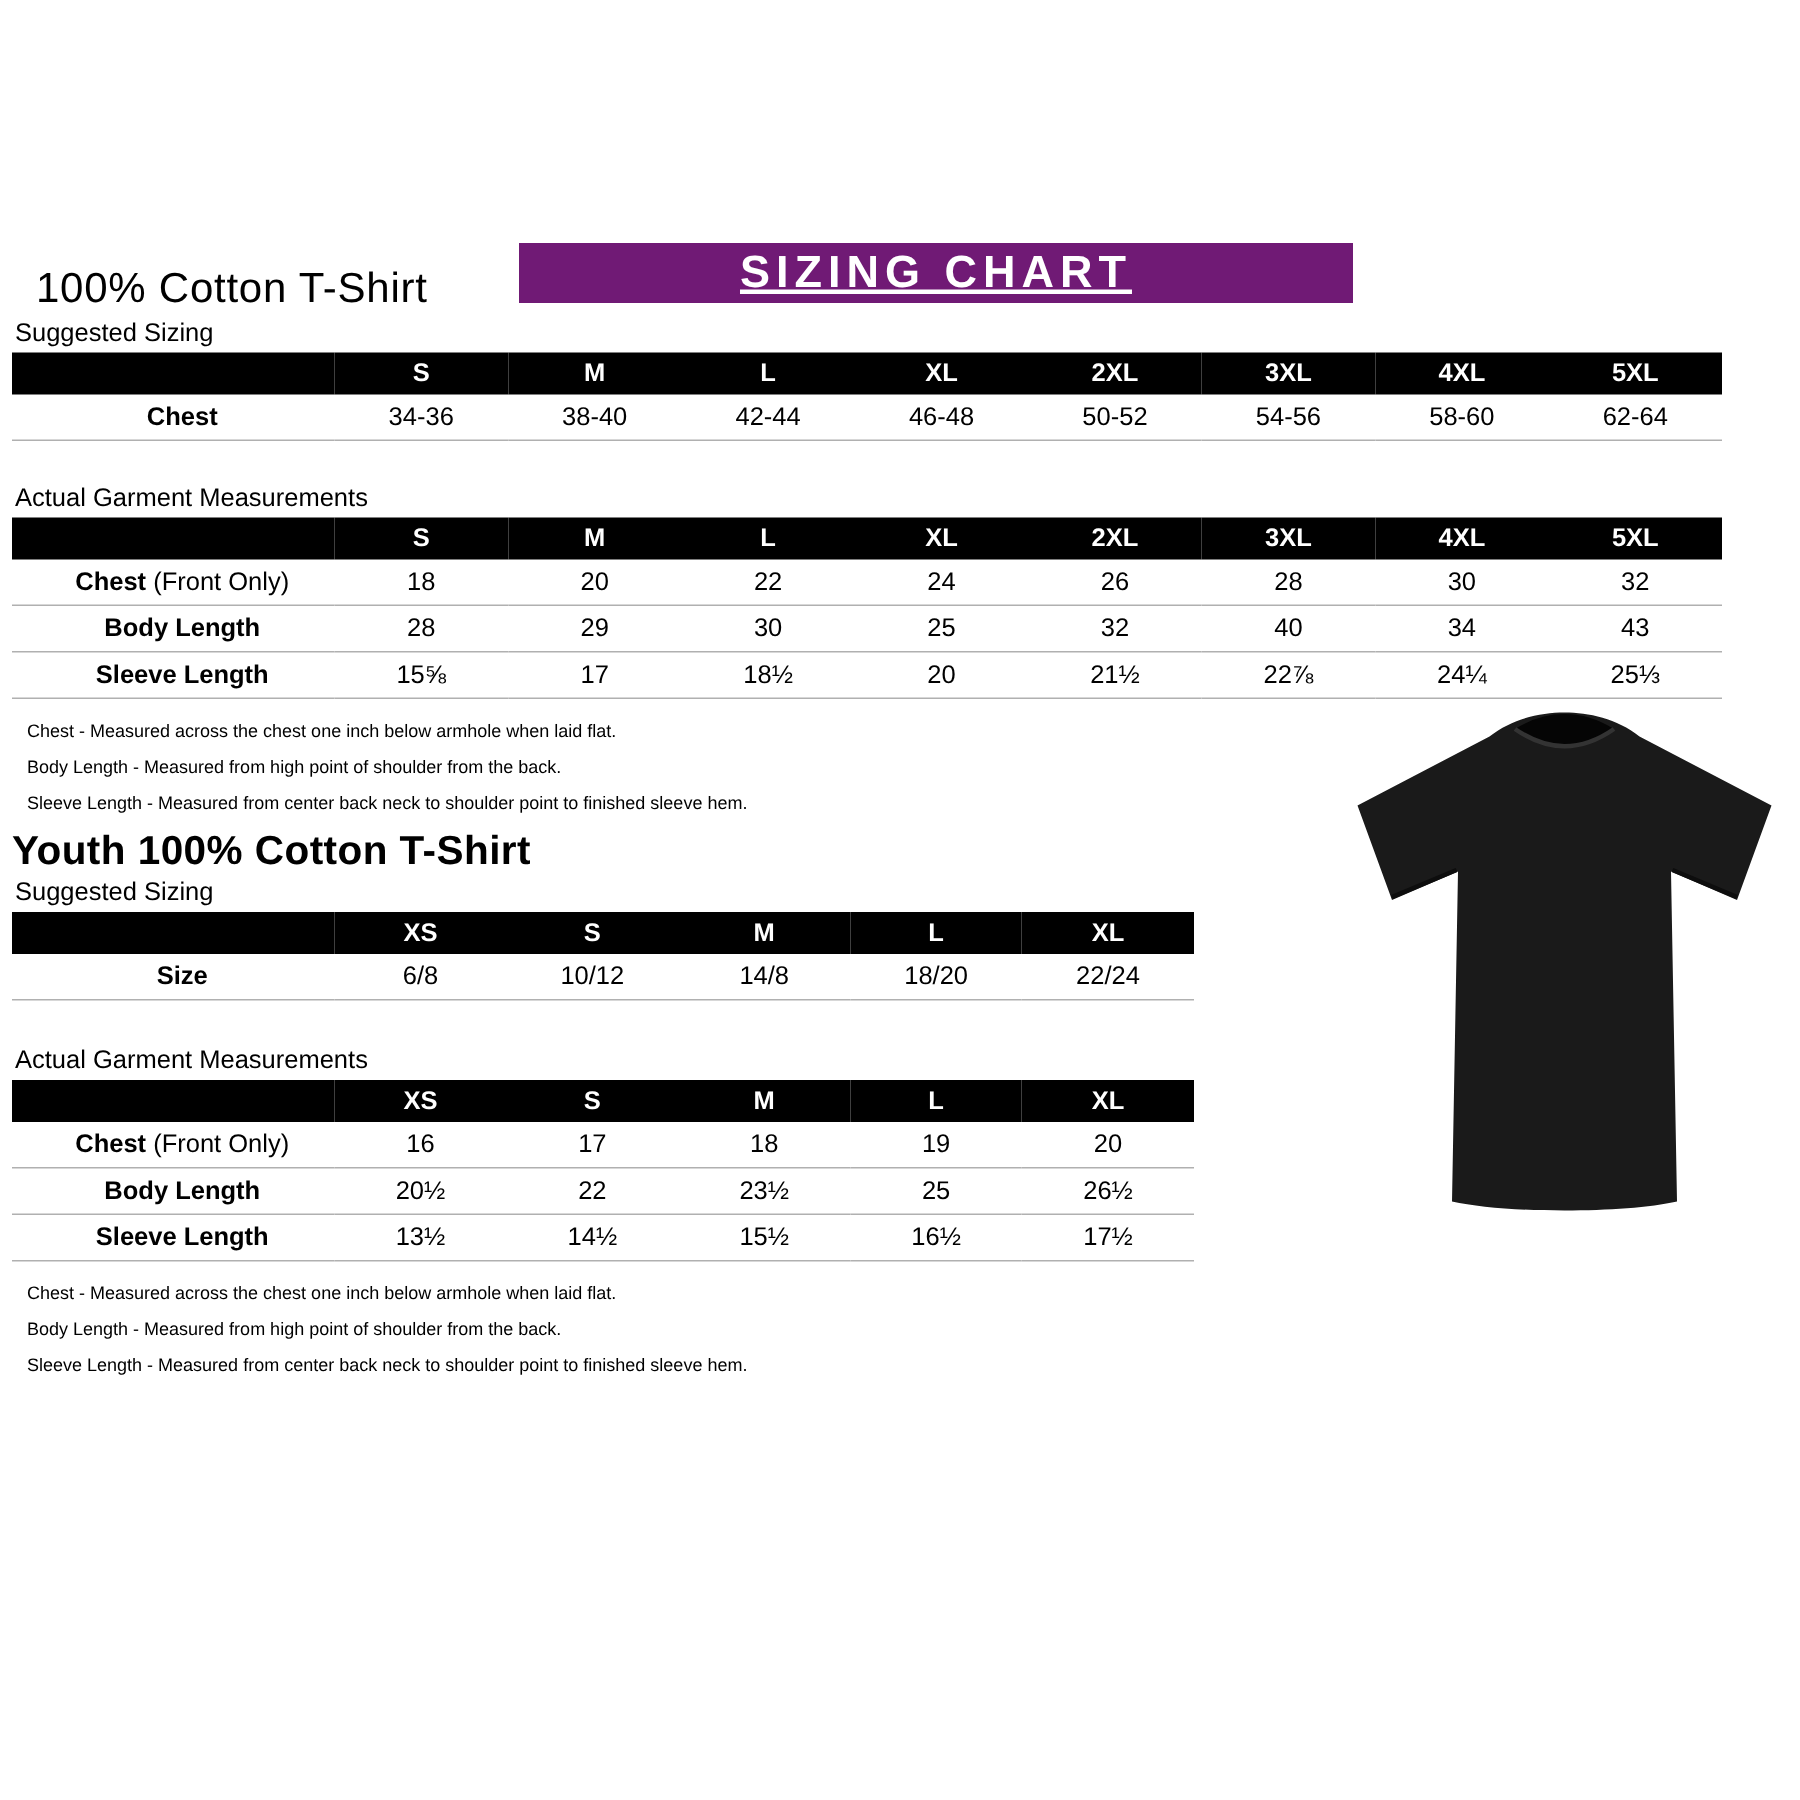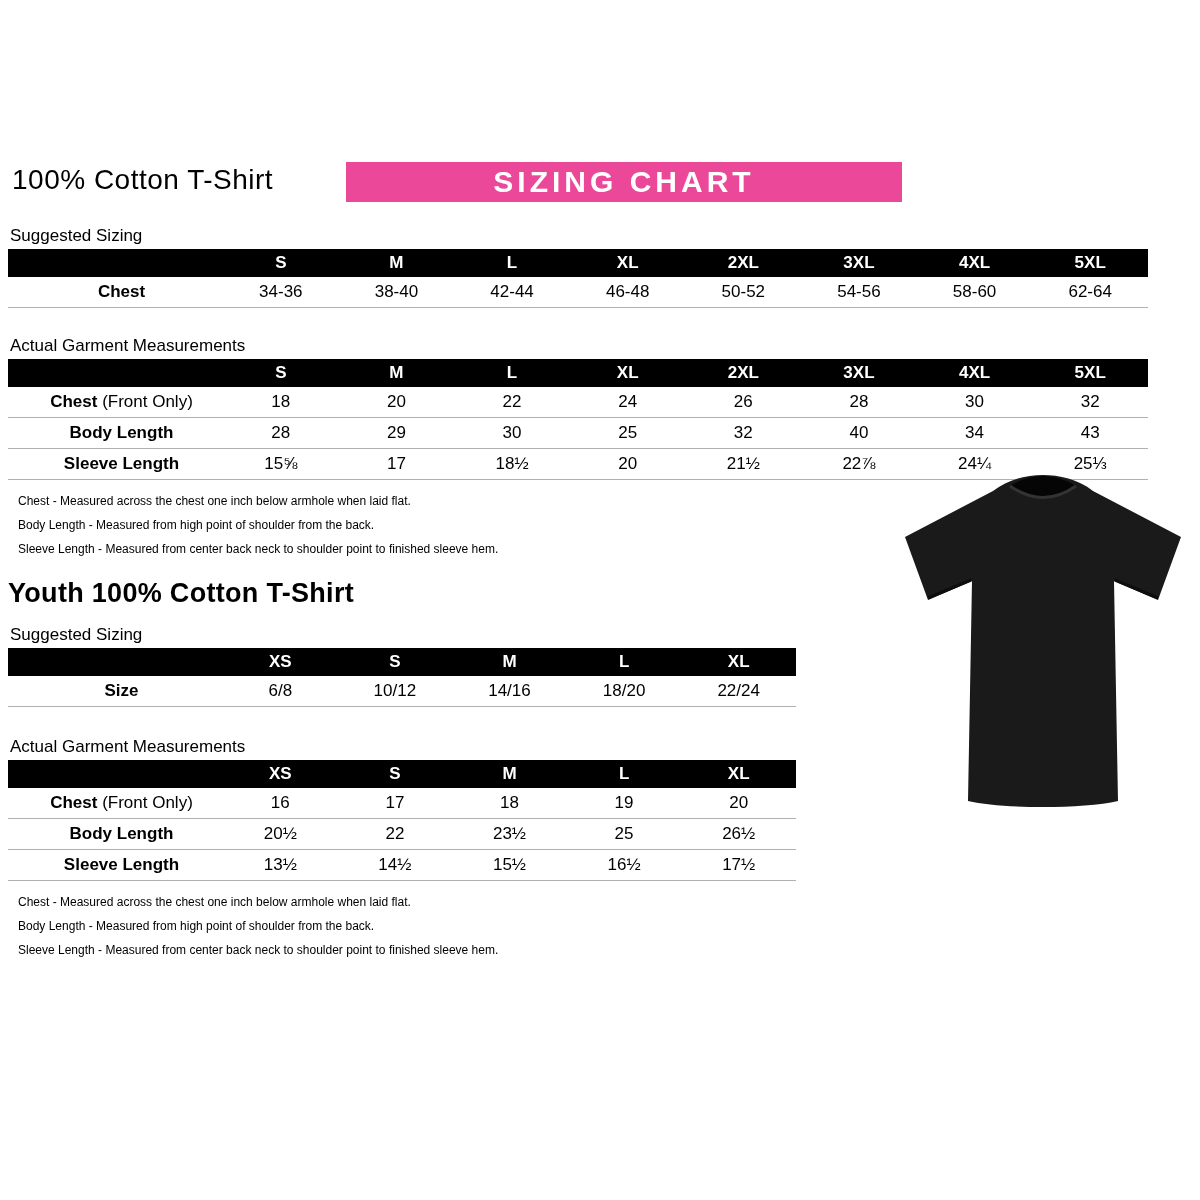--- a/index.html
+++ b/index.html
@@ -1,33 +1,33 @@
 <!DOCTYPE html>
 <html><head>
 <meta charset="utf-8">
 <style>
   html,body{margin:0;padding:0;background:#fff;}
   body{font-family:"Liberation Sans", sans-serif; color:#000;}
   .page{position:relative;width:1200px;height:1200px;background:#fff;overflow:hidden;}
   .content{padding:162px 0 0 8px;}
   .top-row{position:relative;height:48px;width:1150px;}
-  .page-title{position:absolute;left:4px;top:2px;margin:0;font-size:28px;font-weight:400;letter-spacing:0.5px;}
-  .banner{position:absolute;left:338px;top:0;width:556px;height:40px;background:#ec4899;color:#fff;
-          font-weight:700;font-size:30px;letter-spacing:4px;text-align:center;line-height:40px;}
-  .section-label{font-size:17px;margin:16px 0 3px 2px;}
+  .page-title{position:absolute;left:4px;top:2px;margin:12px;font-size:28px;font-weight:400;letter-spacing:0.5px;}
+  .banner{position:absolute;left:338px;top:0;width:556px;height:40px;background:#701a75;color:#fff;
+          font-weight:700;font-size:30px;letter-spacing:4px;text-align:center;line-height:40px;text-decoration:underline;}
+  .section-label{font-size:17px;margin:2px 0 3px 2px;}
   table.size-table{border-collapse:collapse;table-layout:fixed;font-size:17px;}
   table.w-adult{width:1140px;}
   table.w-youth{width:788px;}
   .size-table th{background:#000;color:#fff;font-weight:700;font-size:17px;padding:4px 0;text-align:center;}
   .size-table td{text-align:center;padding:5px 0;border-bottom:1px solid #b0b0b0;}
   .size-table col.labelcol{width:215px;}
   .label-col{text-align:center;padding-left:12px !important;font-weight:700;}
   .label-col .sub{font-weight:400;}
   .note{font-size:12px;margin:10px 0 10px 10px;}
-  .youth-title{font-size:27px;font-weight:700;margin:22px 0 0 0;letter-spacing:0.3px;}
+  .youth-title{font-size:27px;font-weight:700;margin:10px 0 0 0;letter-spacing:0.3px;}
   .tshirt{position:absolute;left:893px;top:468px;width:300px;height:350px;}
 </style>
 </head>
 <body>
 
 <div class="page">
   <div class="content">
 
     <div class="top-row">
       <h1 class="page-title">100% Cotton T-Shirt</h1>
@@ -167,21 +167,21 @@
           <th>M</th>
           <th>L</th>
           <th>XL</th>
         </tr>
       </thead>
       <tbody>
         <tr>
           <td class="label-col"><span>Size</span><span class="sub"></span></td>
           <td>6/8</td>
           <td>10/12</td>
-          <td>14/16</td>
+          <td>14/8</td>
           <td>18/20</td>
           <td>22/24</td>
         </tr>
       </tbody>
     </table>
 
     <div class="section-label" style="margin-top:30px;">Actual Garment Measurements</div>
 
     <table class="size-table w-youth">
       <colgroup>

